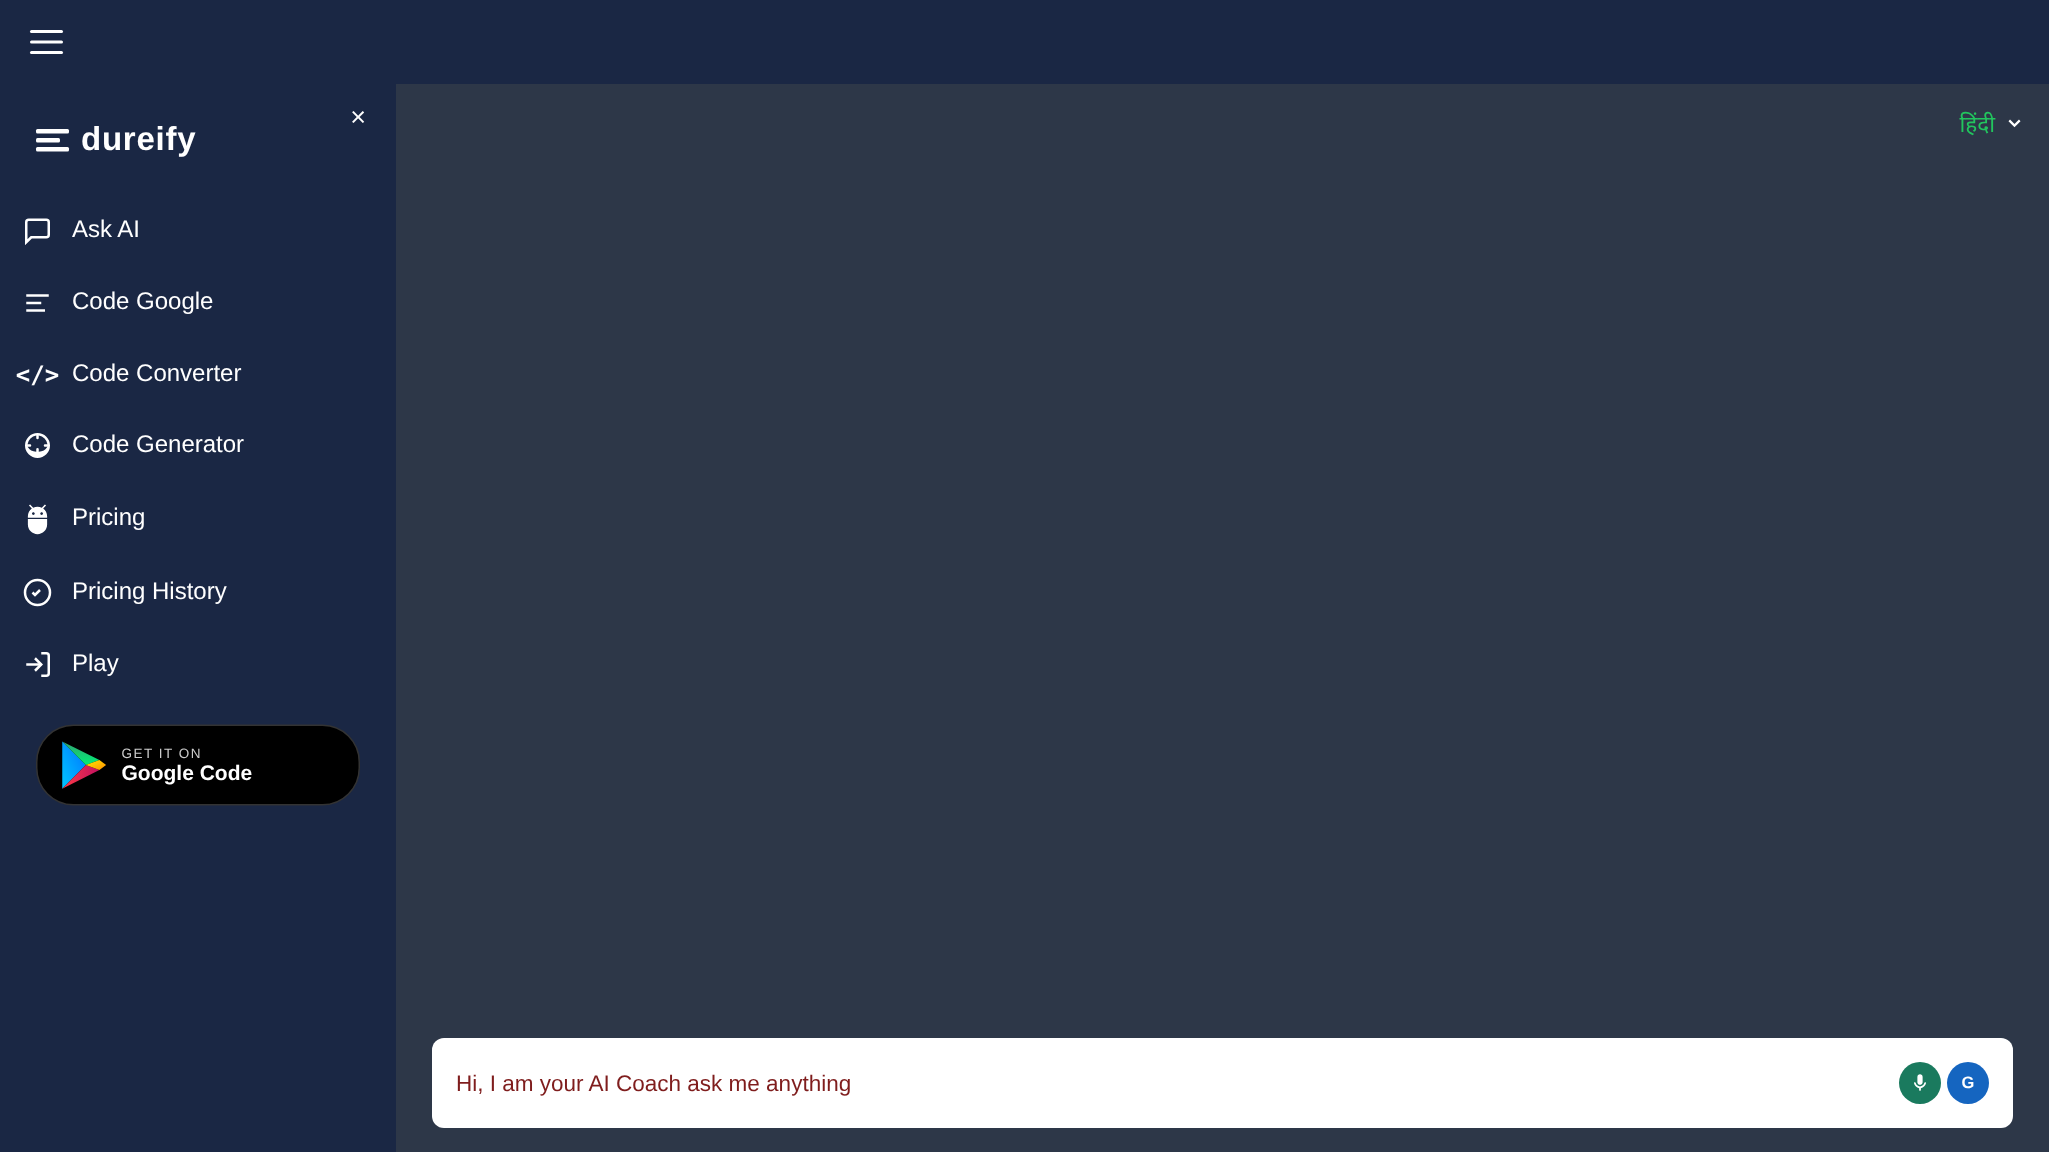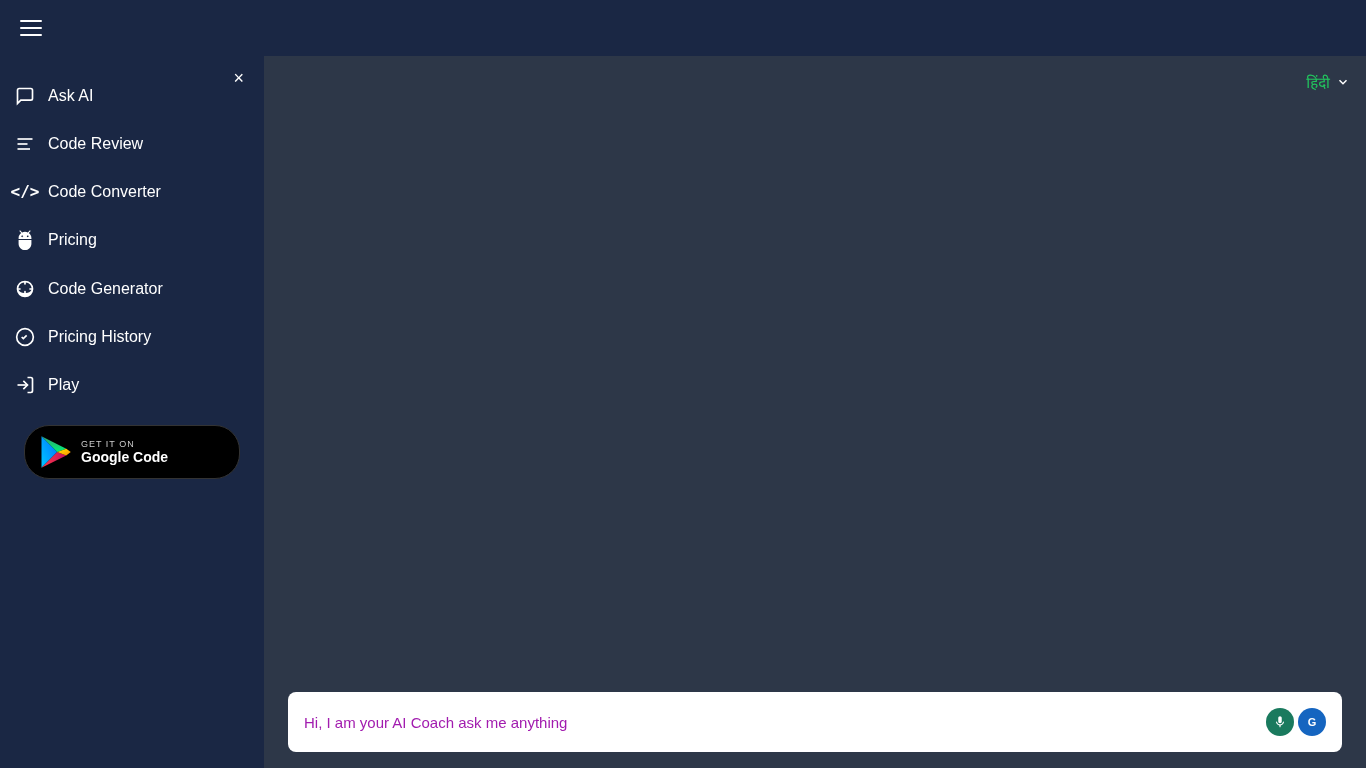--- a/index.html
+++ b/index.html
@@ -172,21 +172,21 @@
     .input-container {
       background: white;
       border-radius: 8px;
       padding: 16px 16px;
       display: flex;
       align-items: center;
       justify-content: space-between;
     }
 
     .input-placeholder {
-      color: #a21caf;
+      color: #7f1d1d;
       font-size: 15px;
       flex: 1;
     }
 
     .input-icons {
       display: flex;
       align-items: center;
       gap: 4px;
     }
 
@@ -233,62 +233,70 @@
 </div>
 
 <div class="main-layout">
 
   <aside class="sidebar">
 
     <button class="sidebar-close">
       <span>×</span>
     </button>
 
+    <div class="sidebar-logo">
+      <div class="sidebar-logo-icon">
+        <span></span>
+        <span></span>
+        <span></span>
+      </div>
+      <span class="sidebar-logo-text">dureify</span>
+    </div>
 
     <a class="nav-item">
       <span class="nav-icon">
         <svg width="20" height="20" viewBox="0 0 24 24" fill="none" stroke="white" stroke-width="2">
           <path d="M21 15a2 2 0 0 1-2 2H7l-4 4V5a2 2 0 0 1 2-2h14a2 2 0 0 1 2 2z"></path>
         </svg>
       </span>
       <span>Ask AI</span>
     </a>
 
     <a class="nav-item">
       <span class="nav-icon">
         <svg width="20" height="20" viewBox="0 0 24 24" fill="none" stroke="white" stroke-width="2">
           <line x1="3" y1="6" x2="21" y2="6"></line>
           <line x1="3" y1="12" x2="15" y2="12"></line>
           <line x1="3" y1="18" x2="18" y2="18"></line>
         </svg>
       </span>
-      <span>Code Review</span>
+      <span>Code Google</span>
     </a>
 
     <a class="nav-item">
       <span class="nav-icon" style="color:white;font-size:16px;font-family:monospace;font-weight:bold;">&lt;/&gt;</span>
       <span>Code Converter</span>
     </a>
 
     <a class="nav-item">
       <span class="nav-icon">
+        <svg width="20" height="20" viewBox="0 0 24 24" fill="white">
+          <path d="M12 2a10 10 0 1 0 10 10A10 10 0 0 0 12 2zm1 14.93V15a1 1 0 0 0-2 0v1.93A8 8 0 0 1 4.07 13H6a1 1 0 0 0 0-2H4.07A8 8 0 0 1 11 4.07V6a1 1 0 0 0 2 0V4.07A8 8 0 0 1 19.93 11H18a1 1 0 0 0 0 2h1.93A8 8 0 0 1 13 16.93z"></path>
+        </svg>
+      </span>
+      <span>Code Generator</span>
+    </a>
+
+    <a class="nav-item">
+      <span class="nav-icon">
         <svg width="22" height="22" viewBox="0 0 24 24" fill="white">
           <path d="M5 16c0 3.87 3.13 7 7 7s7-3.13 7-7v-4H5v4zM16.12 4.37l2.1-2.1-.82-.83-2.3 2.31C14.16 3.28 13.12 3 12 3s-2.16.28-3.09.75L6.6 1.44l-.82.83 2.1 2.1C6.14 5.64 5 7.68 5 10v1h14v-1c0-2.32-1.14-4.36-2.88-5.63zM9 9c-.55 0-1-.45-1-1s.45-1 1-1 1 .45 1 1-.45 1-1 1zm6 0c-.55 0-1-.45-1-1s.45-1 1-1 1 .45 1 1-.45 1-1 1z"></path>
         </svg>
       </span>
       <span>Pricing</span>
-    </a>
-
-    <a class="nav-item">
-      <span class="nav-icon">
-        <svg width="20" height="20" viewBox="0 0 24 24" fill="white">
-          <path d="M12 2a10 10 0 1 0 10 10A10 10 0 0 0 12 2zm1 14.93V15a1 1 0 0 0-2 0v1.93A8 8 0 0 1 4.07 13H6a1 1 0 0 0 0-2H4.07A8 8 0 0 1 11 4.07V6a1 1 0 0 0 2 0V4.07A8 8 0 0 1 19.93 11H18a1 1 0 0 0 0 2h1.93A8 8 0 0 1 13 16.93z"></path>
-        </svg>
-      </span>
-      <span>Code Generator</span>
     </a>
 
     <a class="nav-item">
       <span class="nav-icon">
         <svg width="20" height="20" viewBox="0 0 24 24" fill="none" stroke="white" stroke-width="2">
           <circle cx="12" cy="12" r="10"></circle>
           <path d="M8 12l2 2 4-4"></path>
         </svg>
       </span>
       <span>Pricing History</span>

